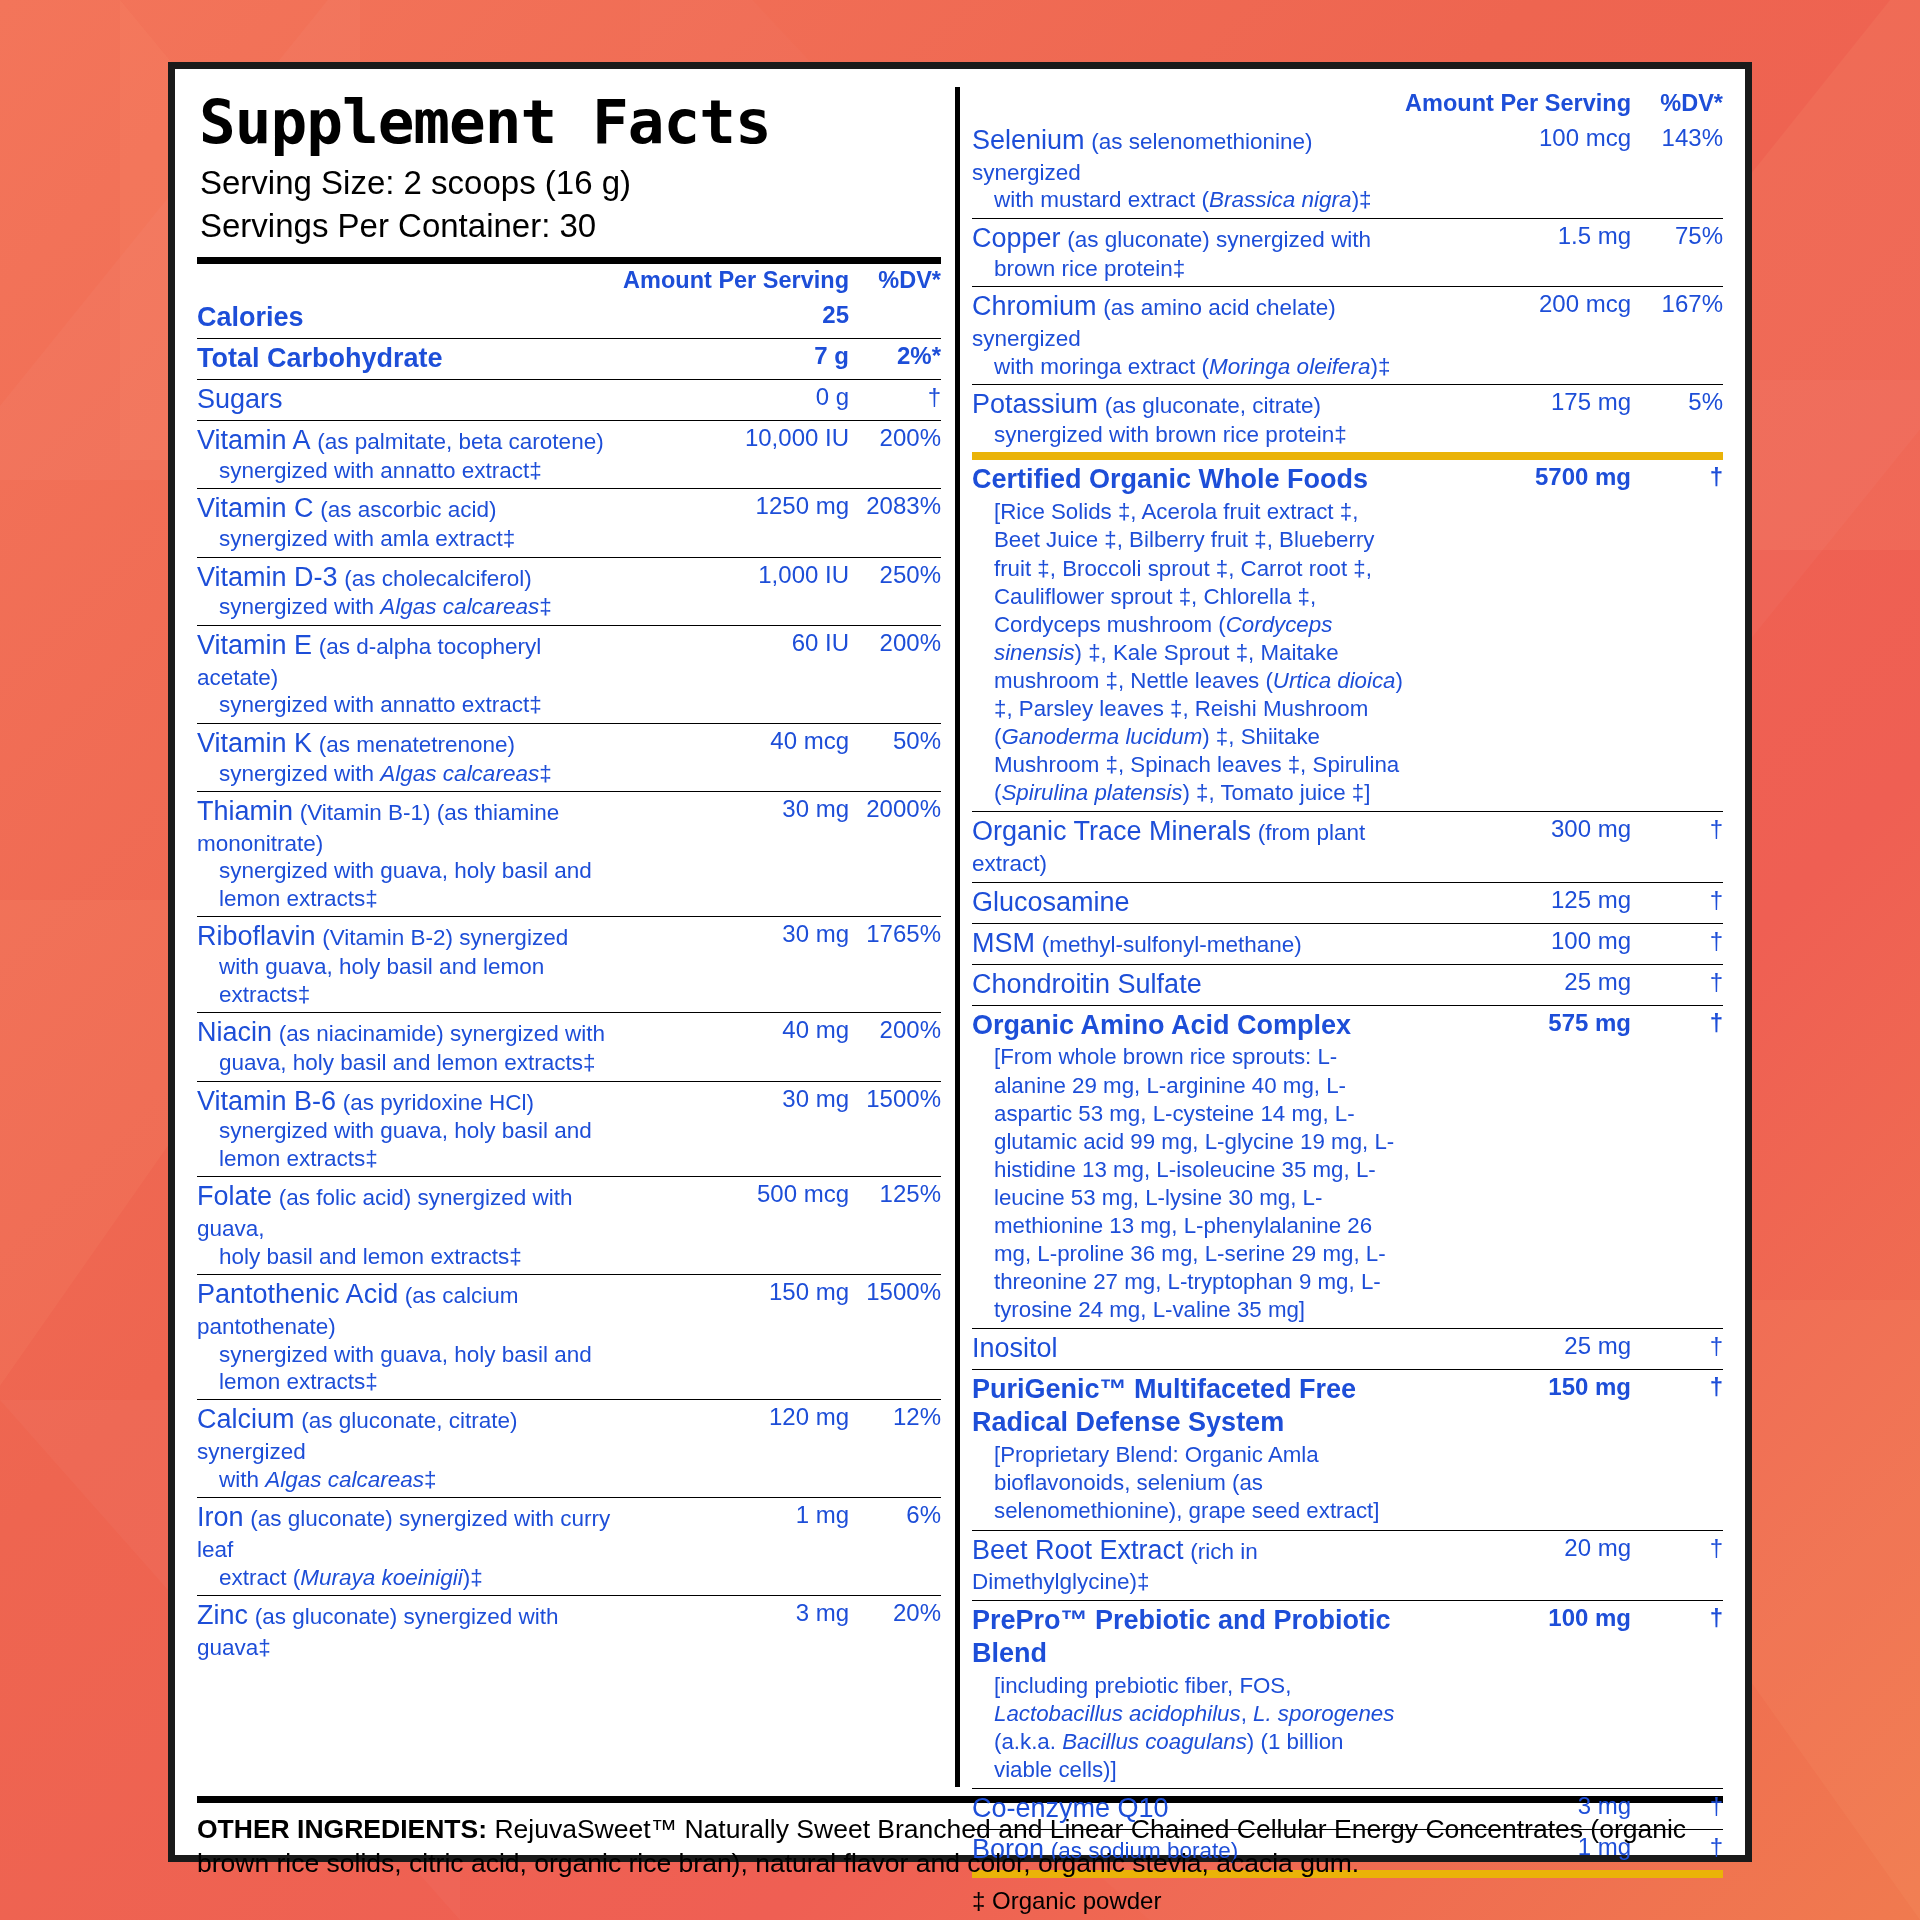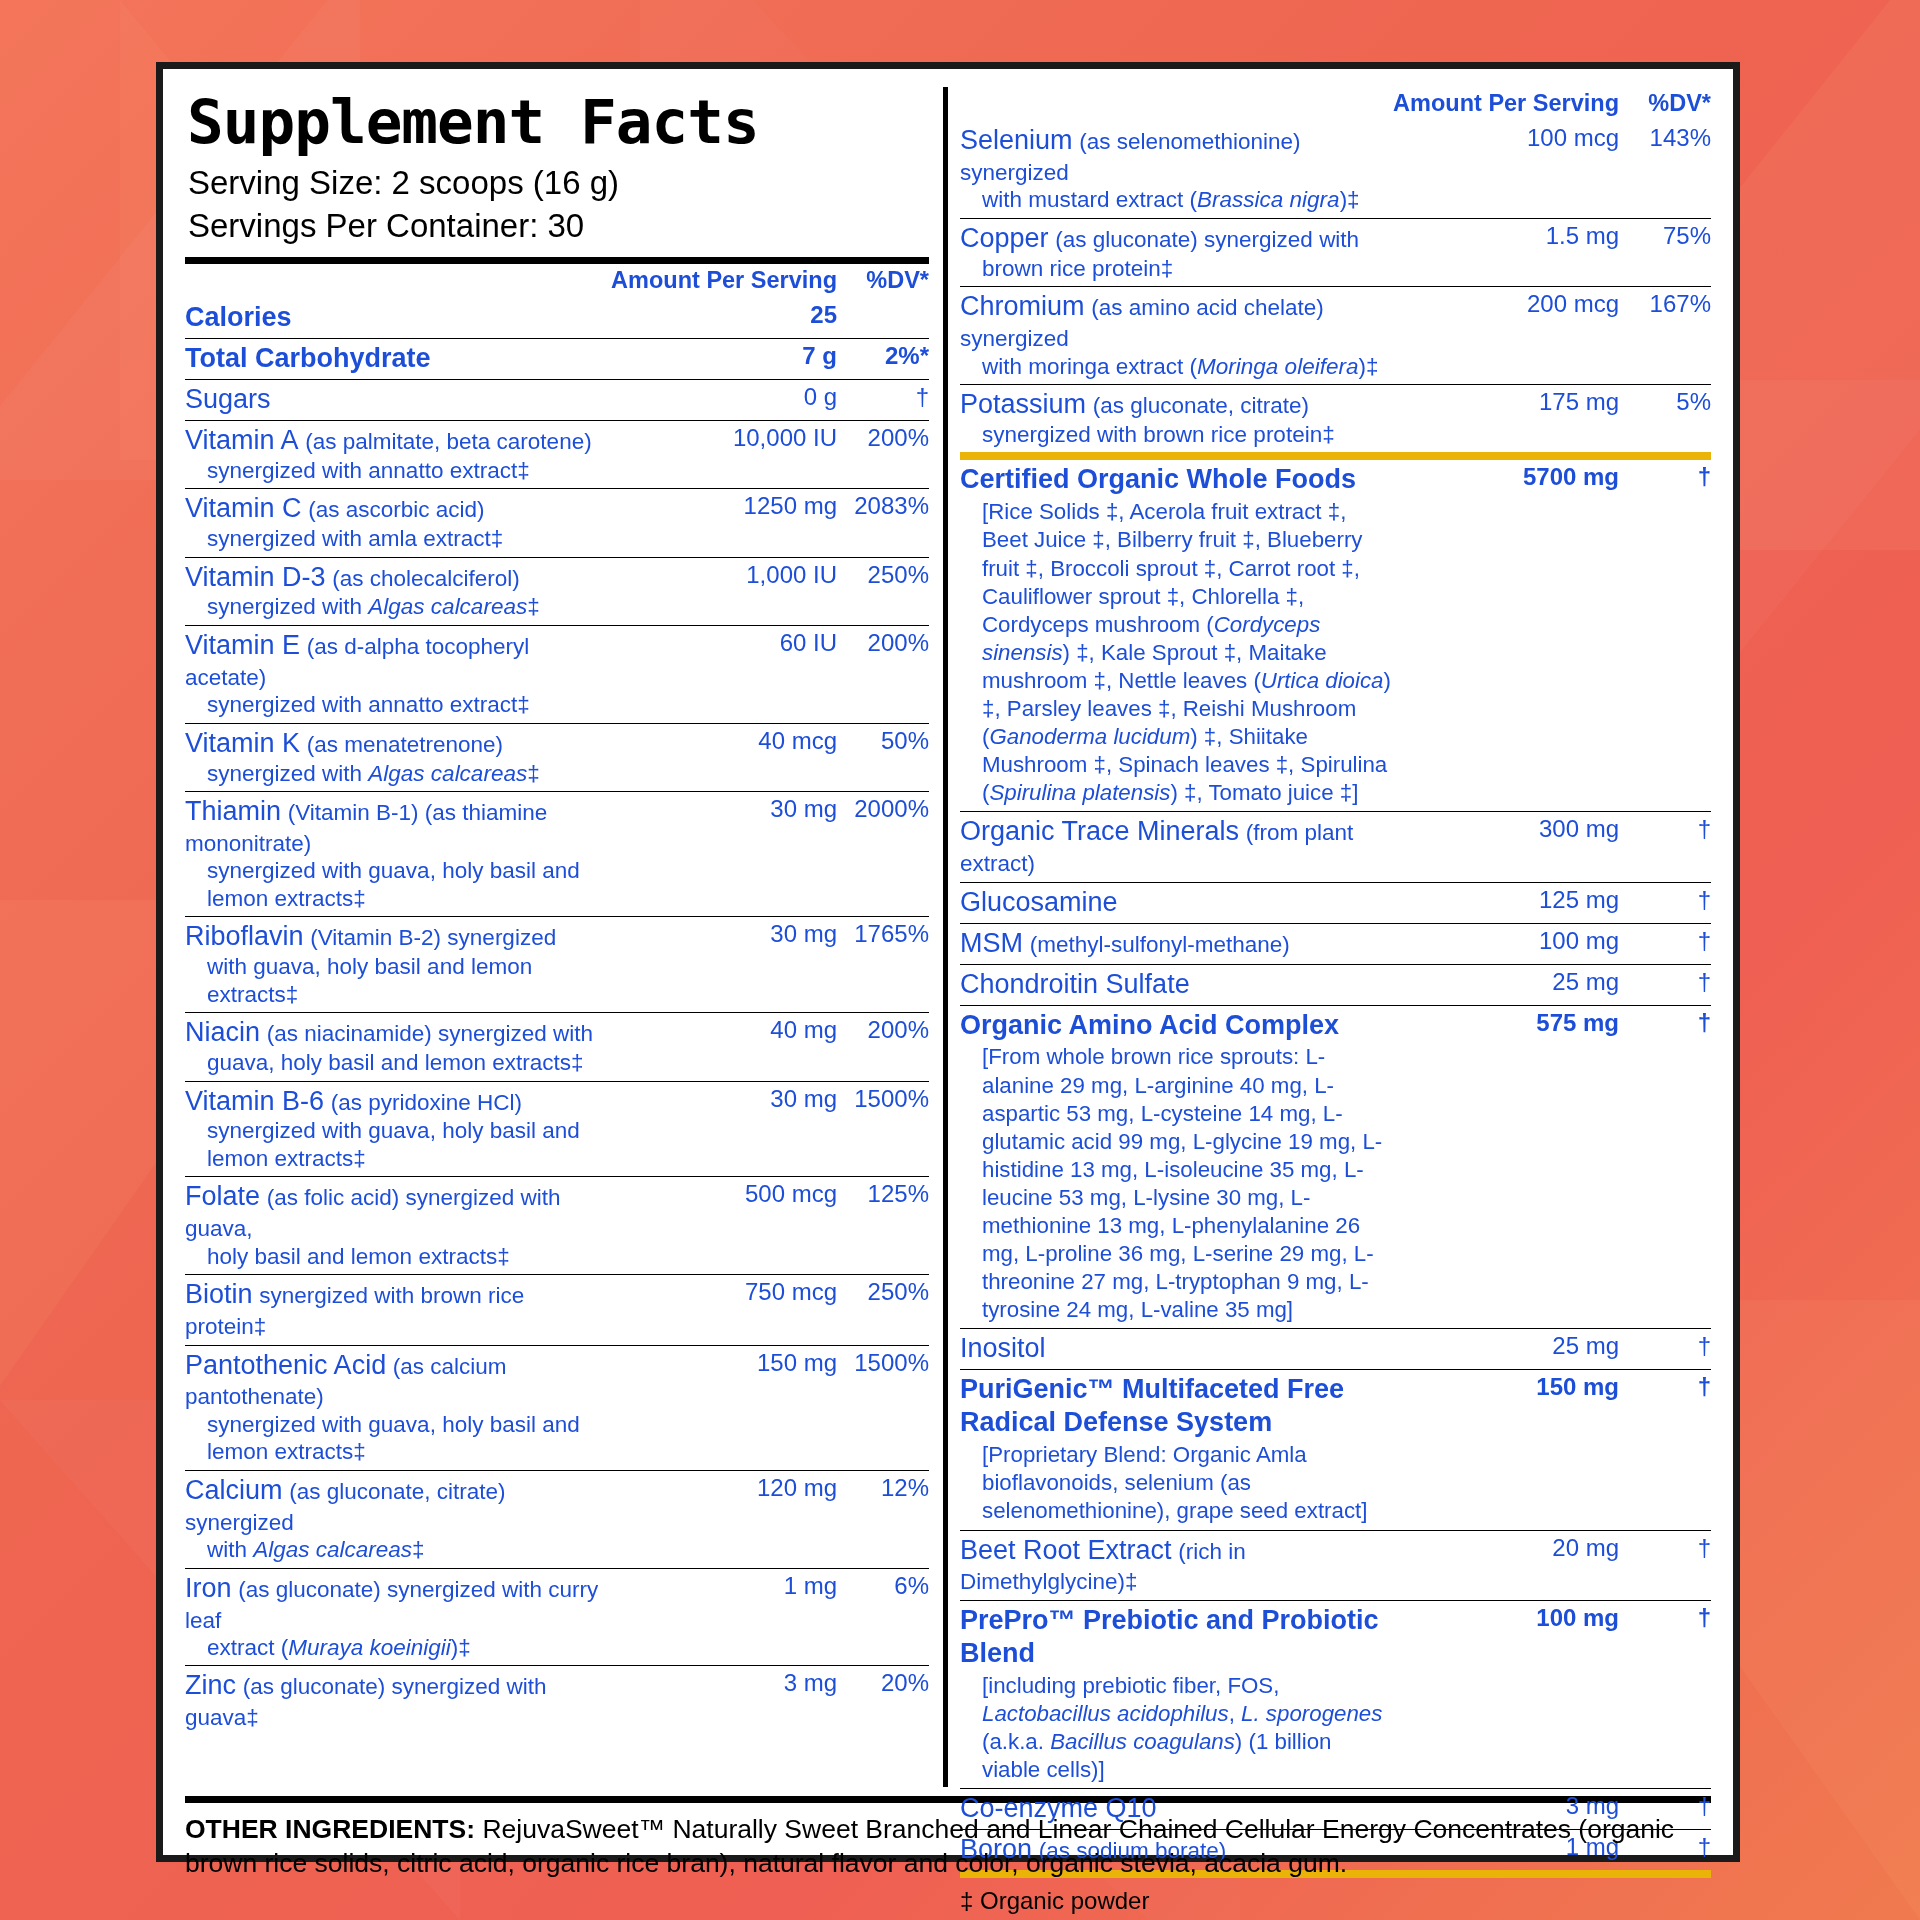--- a/index.html
+++ b/index.html
@@ -22,21 +22,21 @@
       linear-gradient(135deg, #f3755a 0%, #ee6550 40%, #ef5f53 70%, #f07a4f 100%);
     overflow: hidden;
   }
   .bg .tri {
     position: absolute;
     width: 0; height: 0;
     opacity: 0.30;
   }
   .panel {
     position: absolute;
-    left: 156px;
+    left: 168px;
     top: 62px;
     width: 1584px;
     height: 1800px;
     background: #ffffff;
     border: 7px solid #1a1a1a;
     box-sizing: border-box;
     padding: 18px 22px 10px 22px;
   }
   .columns {
     display: flex;
@@ -215,25 +215,20 @@
               <td class="nm"><span class="nutr-name">Vitamin B-6</span> <span class="sub">(as pyridoxine HCl)</span><div class="sub" style="padding-left:22px">synergized with guava, holy basil and lemon extracts‡</div></td>
               <td class="amt">30 mg</td>
               <td class="dv">1500%</td>
             </tr>
             <tr class="line">
               <td class="nm"><span class="nutr-name">Folate</span> <span class="sub">(as folic acid) synergized with guava,</span><div class="sub" style="padding-left:22px">holy basil and lemon extracts‡</div></td>
               <td class="amt">500 mcg</td>
               <td class="dv">125%</td>
             </tr>
             <tr class="line">
-              <td class="nm"><span class="nutr-name">Biotin</span> <span class="sub">synergized with brown rice protein‡</span></td>
-              <td class="amt">750 mcg</td>
-              <td class="dv">250%</td>
-            </tr>
-            <tr class="line">
               <td class="nm"><span class="nutr-name">Pantothenic Acid</span> <span class="sub">(as calcium pantothenate)</span><div class="sub" style="padding-left:22px">synergized with guava, holy basil and lemon extracts‡</div></td>
               <td class="amt">150 mg</td>
               <td class="dv">1500%</td>
             </tr>
             <tr class="line">
               <td class="nm"><span class="nutr-name">Calcium</span> <span class="sub">(as gluconate, citrate) synergized</span><div class="sub" style="padding-left:22px">with <span class="ital">Algas calcareas</span>‡</div></td>
               <td class="amt">120 mg</td>
               <td class="dv">12%</td>
             </tr>
             <tr class="line">

